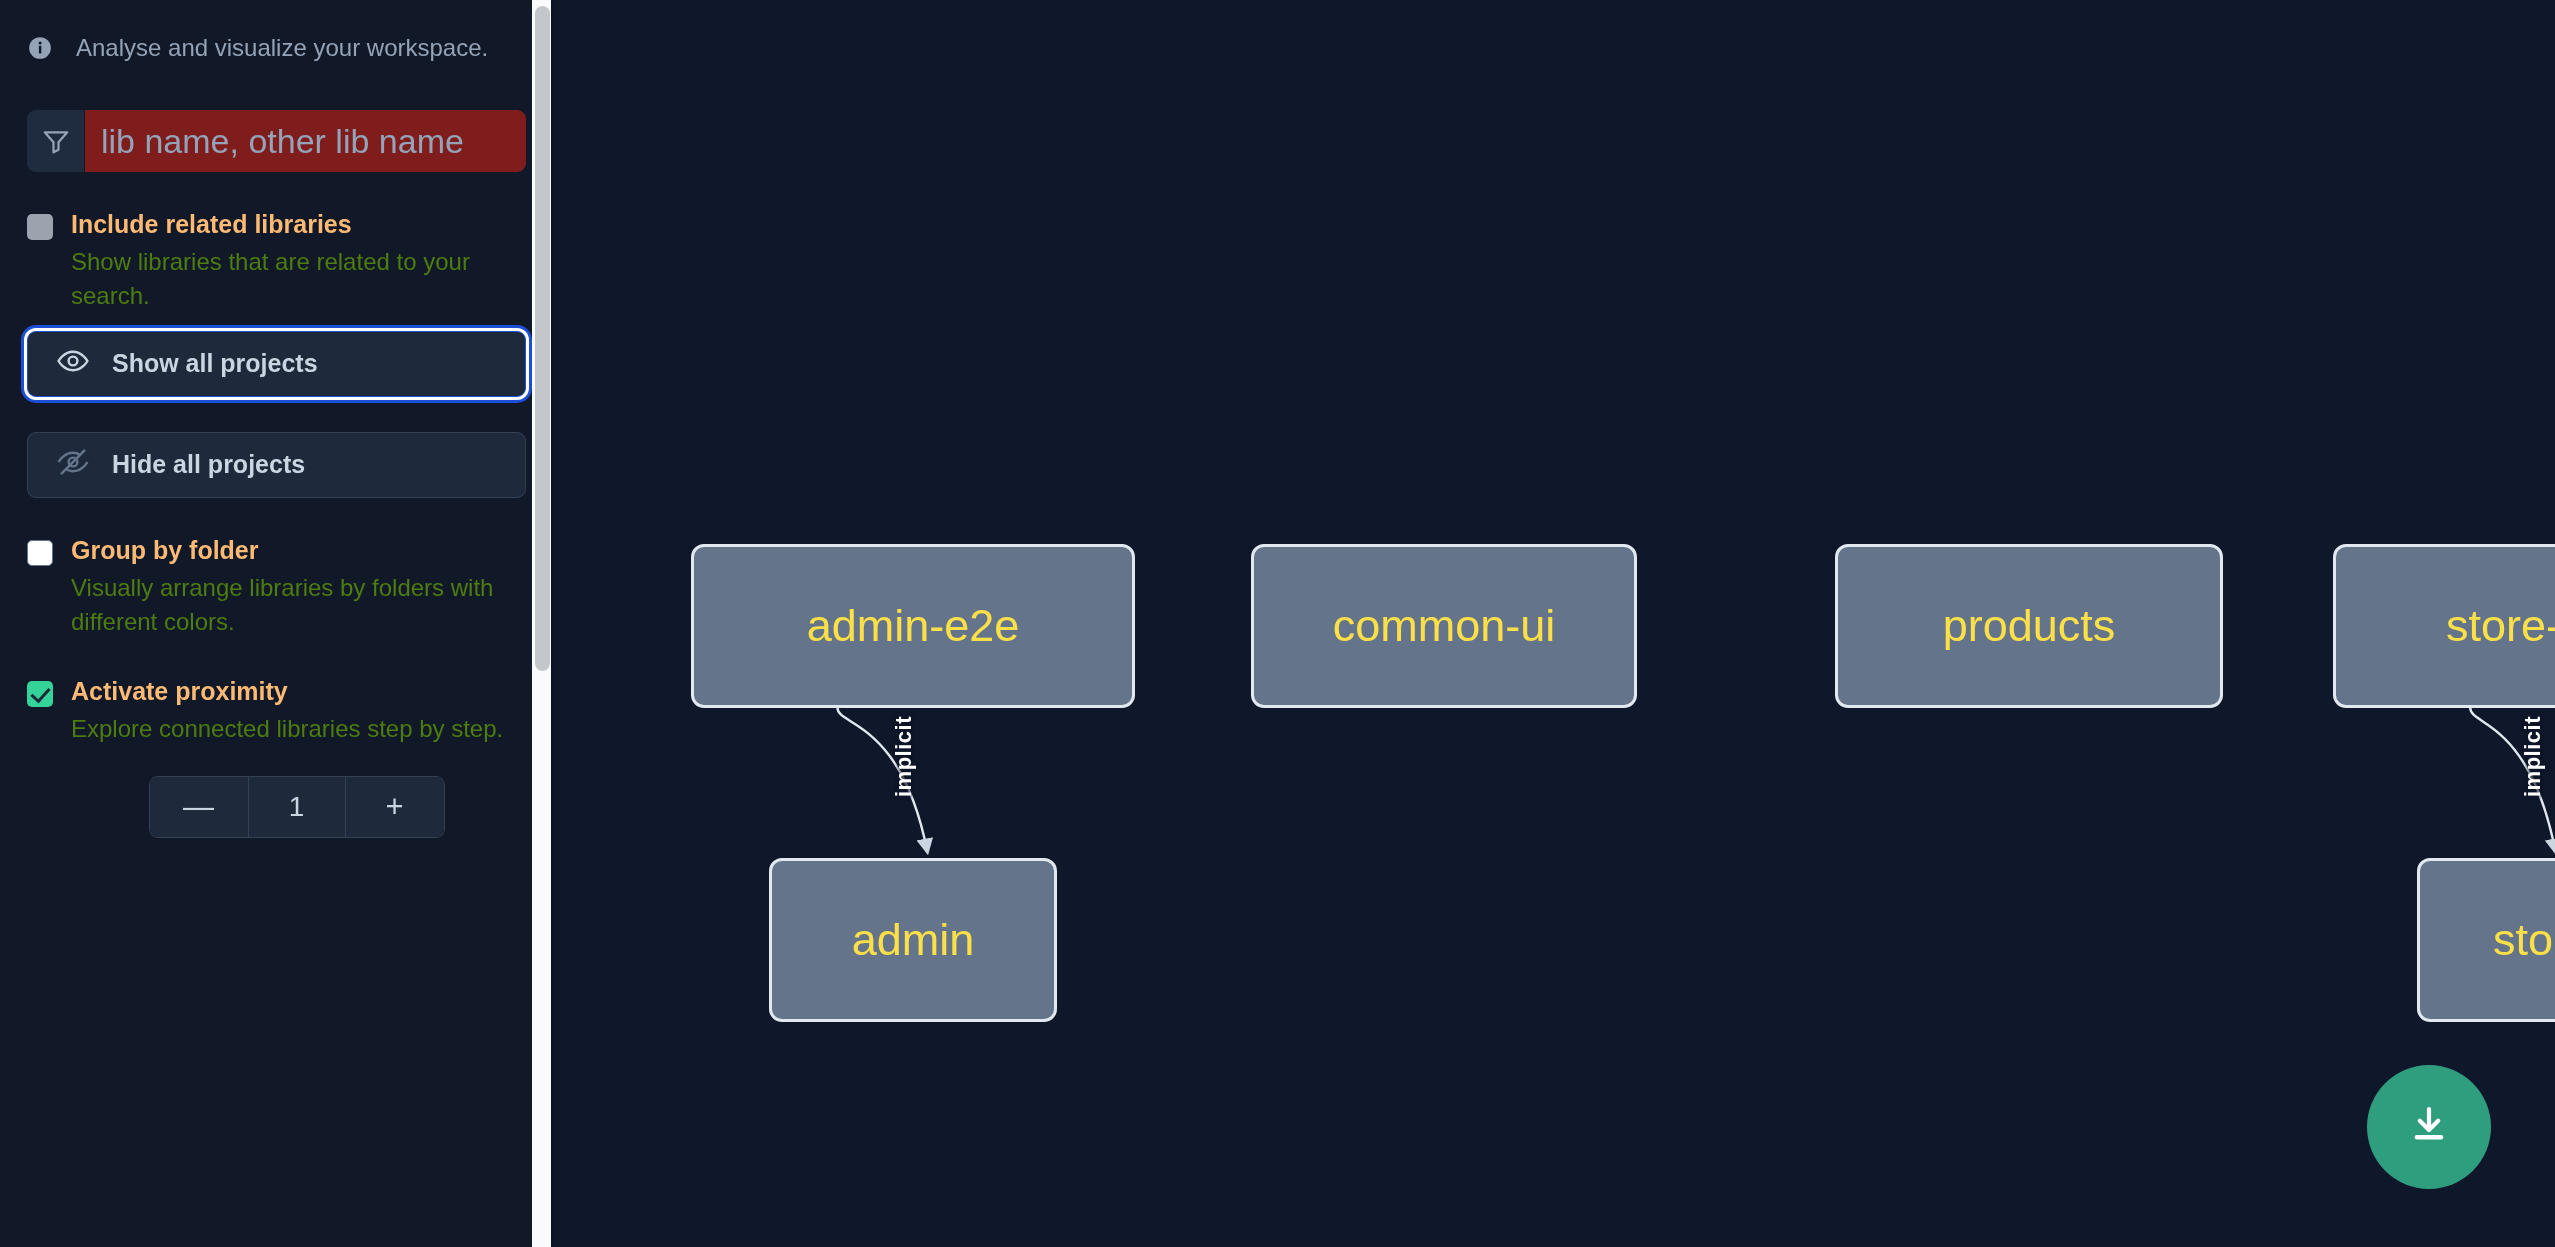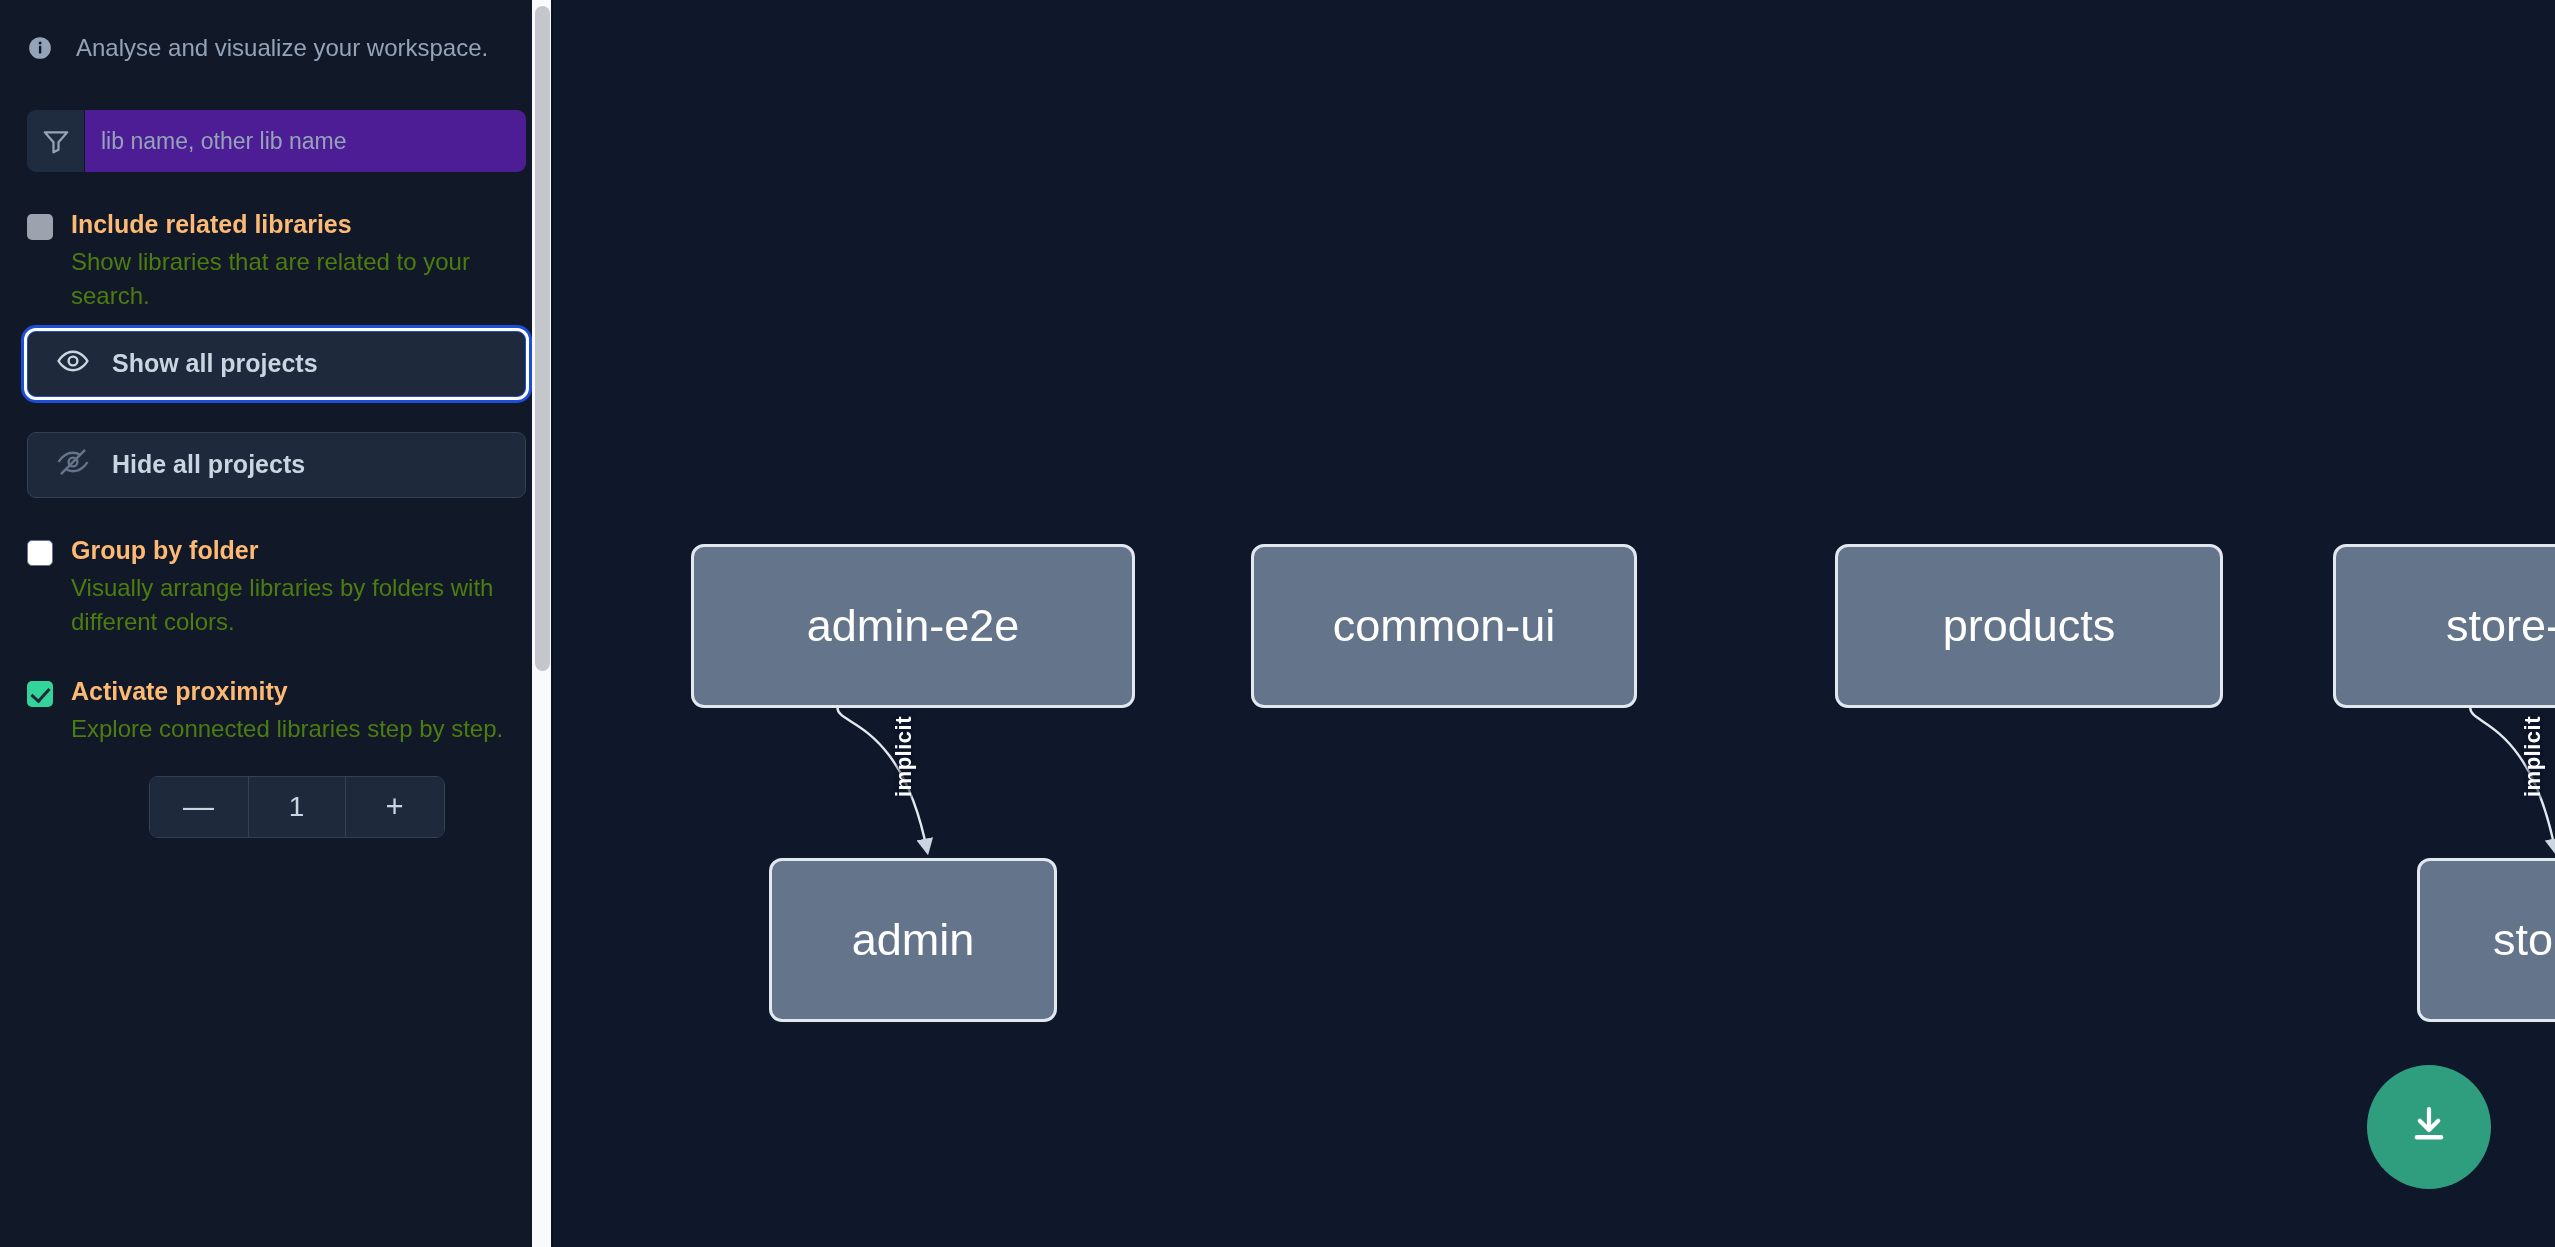--- a/index.html
+++ b/index.html
@@ -106,24 +106,24 @@
     width: 58px;
     flex: 0 0 58px;
     display: flex;
     align-items: center;
     justify-content: center;
     background: #1f2b3e;
     border-right: 1px solid #0f172a;
   }
   .search-input {
     flex: 1 1 auto;
-    background: #4c1d95;
+    background: #7f1d1d;
     border: none;
     outline: none;
-    font-size: 23px;
+    font-size: 34px;
     color: #cbd5e1;
     font-family: "Liberation Sans", sans-serif;
     padding: 0 16px;
   }
   .search-input::placeholder { color: #94a3b8; opacity: 1; }
 
   
   .check-block {
     display: flex;
     gap: 18px;
@@ -268,21 +268,21 @@
   #graph-svg { position: absolute; inset: 0; width: 100%; height: 100%; }
 
   .node {
     position: absolute;
     background: #64748b;
     border: 3px solid #e2e8f0;
     border-radius: 13px;
     display: flex;
     align-items: center;
     justify-content: center;
-    color: #ffffff;
+    color: #fde047;
     font-size: 45px;
     cursor: pointer;
     white-space: nowrap;
     font-family: "Liberation Sans", sans-serif;
   }
 
   .edge-label {
     position: absolute;
     color: #ffffff;
     font-size: 22px;

